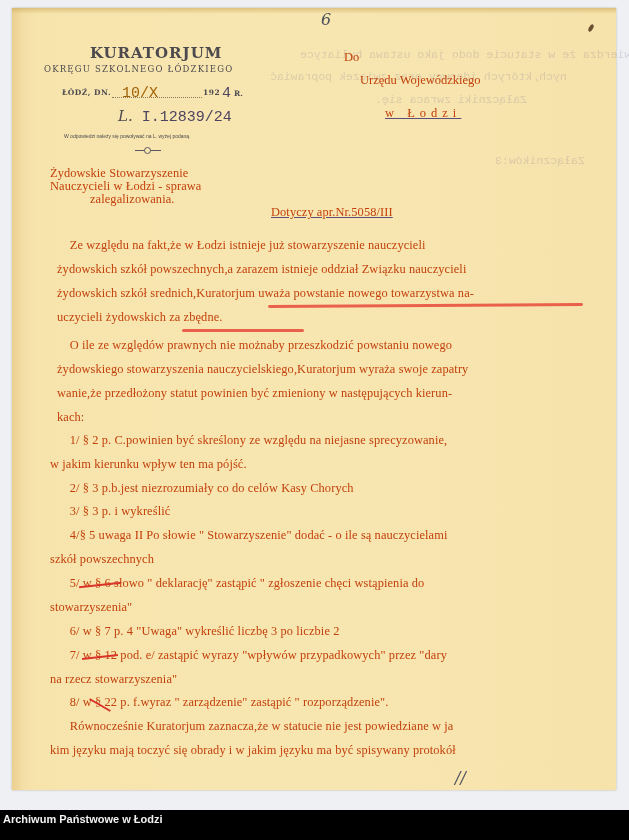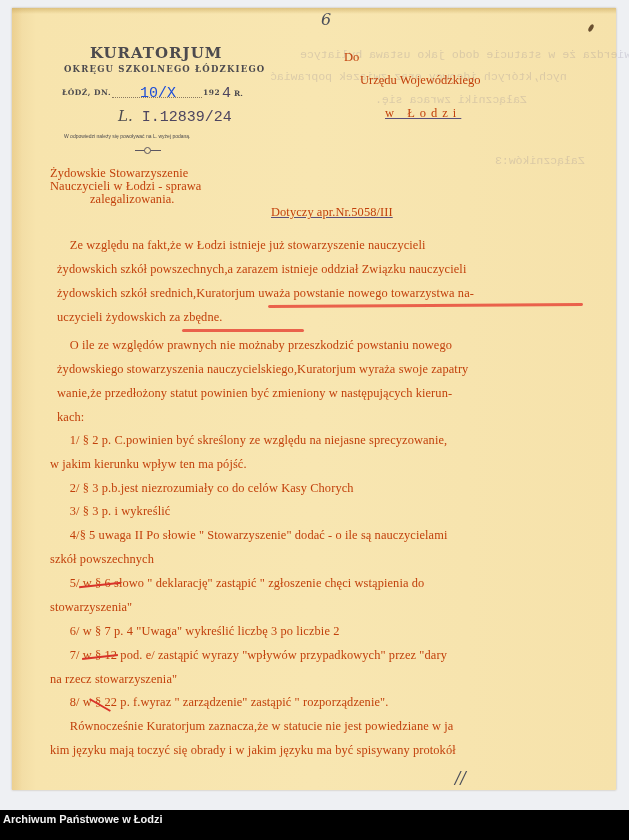--- a/index.html
+++ b/index.html
@@ -19,23 +19,23 @@
   }
   .paper-top-stain {
     position: absolute; left: 12px; top: 8px; width: 604px; height: 6px;
     background: linear-gradient(180deg, rgba(196,160,80,0.5), rgba(246,226,170,0));
   }
   .typed { color: #c2410c; font-family: Liberation Serif, serif; position: absolute; white-space: pre; }
   .ghost { color: rgba(120,110,140,0.22); font-family: "Liberation Mono", monospace; position: absolute; white-space: pre; font-size: 11.5px; transform: scaleX(-1); }
   .hand { position: absolute; color: #4a4e5a; font-family: "DejaVu Serif", serif; font-style: italic; }
 
   .letterhead-title { position: absolute; left: 90px; top: 44px; font-family: "DejaVu Serif", serif; font-weight: bold; font-size: 15px; letter-spacing: 1px; color: #4c4a4e; }
-  .letterhead-sub { position: absolute; left: 44px; top: 64px; font-family: "DejaVu Serif", serif; font-weight: bold; font-size: 8.5px; letter-spacing: 1.2px; color: #4c4a4e; margin-left: 20px; }
+  .letterhead-sub { position: absolute; left: 44px; top: 64px; font-family: "DejaVu Serif", serif; font-weight: normal; font-size: 8.5px; letter-spacing: 1.2px; color: #4c4a4e; }
   .date-line { position: absolute; left: 62px; top: 88px; font-size: 7.5px; font-family: "DejaVu Serif", serif; font-weight: bold; color: #4c4a4e; letter-spacing: 0.5px; }
-  .date-day { position: absolute; left: 140px; top: 85px; font-size: 15px; color: #1d4ed8; }
+  .date-day { position: absolute; left: 122px; top: 85px; font-size: 15px; color: #a16207; }
   .date-dots { position: absolute; left: 112px; top: 97px; width: 90px; border-bottom: 1px dotted #8a7a60; }
   .date-year { position: absolute; left: 222px; top: 85px; font-size: 15px; color: #4d4560; }
   .date-r { position: absolute; left: 234px; top: 89px; font-size: 7.5px; font-family: "DejaVu Serif", serif; font-weight: bold; color: #4c4a4e; }
   .ref-no { position: absolute; left: 118px; top: 107px; font-size: 15px; color: #4d4560; }
   .ref-L { font-family: "DejaVu Serif", serif; font-style: italic; color: #4c4a4e; }
   .note { position: absolute; left: 64px; top: 133px; font-size: 5px; font-family: "Liberation Sans", sans-serif; color: #4c4a4e; }
   .divider { position: absolute; left: 135px; top: 150px; width: 26px; border-bottom: 1px solid #5b5560; }
   .divider-dot { position: absolute; left: 144px; top: 147px; width: 5px; height: 5px; border-radius: 50%; border: 1px solid #5b5560; background: #f8e6b1; }
 
   .addressee { font-size: 12.5px; }

